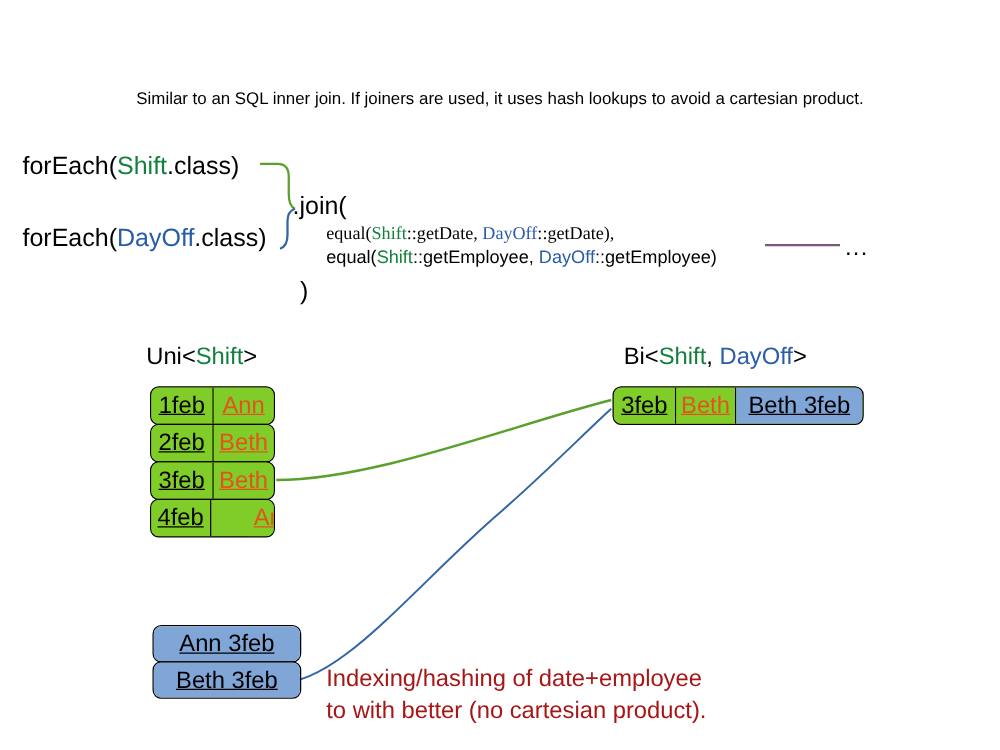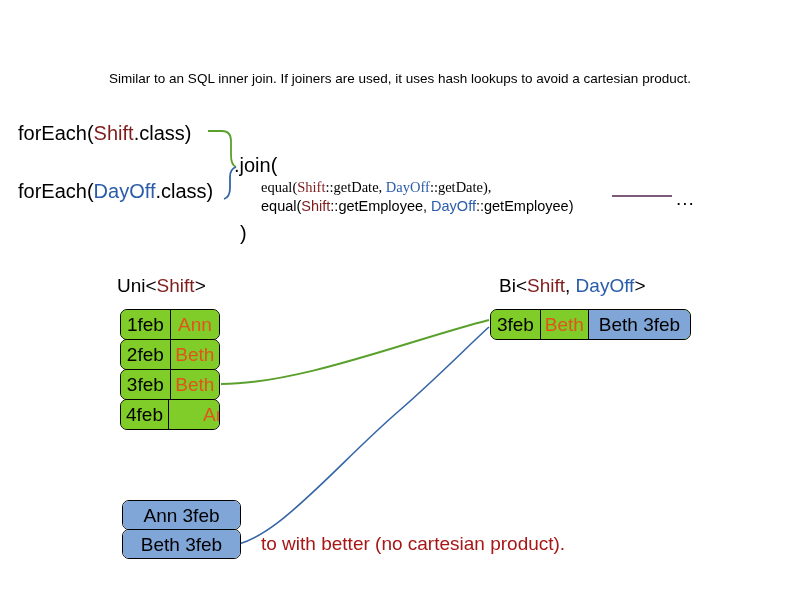--- a/index.html
+++ b/index.html
@@ -87,21 +87,21 @@
     position: absolute;
     font-size: 19px;
     line-height: 24px;
     white-space: nowrap;
   }
   .hdr-uni-shift  { left: 117px; top: 274px; }
   .hdr-bi         { left: 499px; top: 274px; }
   .hdr-uni-dayoff { left: 106px; top: 465px; }
 
   
-  .t-shift  { color: #7f1d1d; }
+  .t-shift  { color: #15803d; }
   .t-dayoff { color: #2a5caa; }
   .t-plain  { color: #000000; }
 
   
   .fact {
     position: absolute;
     box-sizing: border-box;
     border: 1.6px solid #000000;
     border-radius: 7px;
     display: flex;
@@ -111,20 +111,21 @@
   }
   .fact .cell {
     box-sizing: border-box;
     display: flex;
     align-items: center;
     justify-content: center;
     font-size: 19px;
     line-height: 19px;
     white-space: nowrap;
     padding: 0 5px;
+    text-decoration: underline;
   }
   .cell-green  { background: #80cc28; }
   .cell-blue   { background: #80a6d8; }
   .cell-date   { color: #000000; }
   .cell-person { color: #e2541e; }
   .cell-dark   { color: #000000; }
   .divider-green { border-right: 1.6px solid #000000; }
   .divider-blue  { border-right: 1.6px solid #000000; }
 
   
@@ -240,16 +241,17 @@
 
 
   <div class="fact dayoff-row dayoff-row-0">
     <div class="cell cell-blue cell-dark c-full">Ann 3feb</div>
   </div>
   <div class="fact dayoff-row dayoff-row-1">
     <div class="cell cell-blue cell-dark c-full">Beth 3feb</div>
   </div>
 
   <div class="annotation">
+    <div>Indexing/hashing of date+employee</div>
     <div>to with better (no cartesian product).</div>
   </div>
 
 </div>
 
 </body></html>

